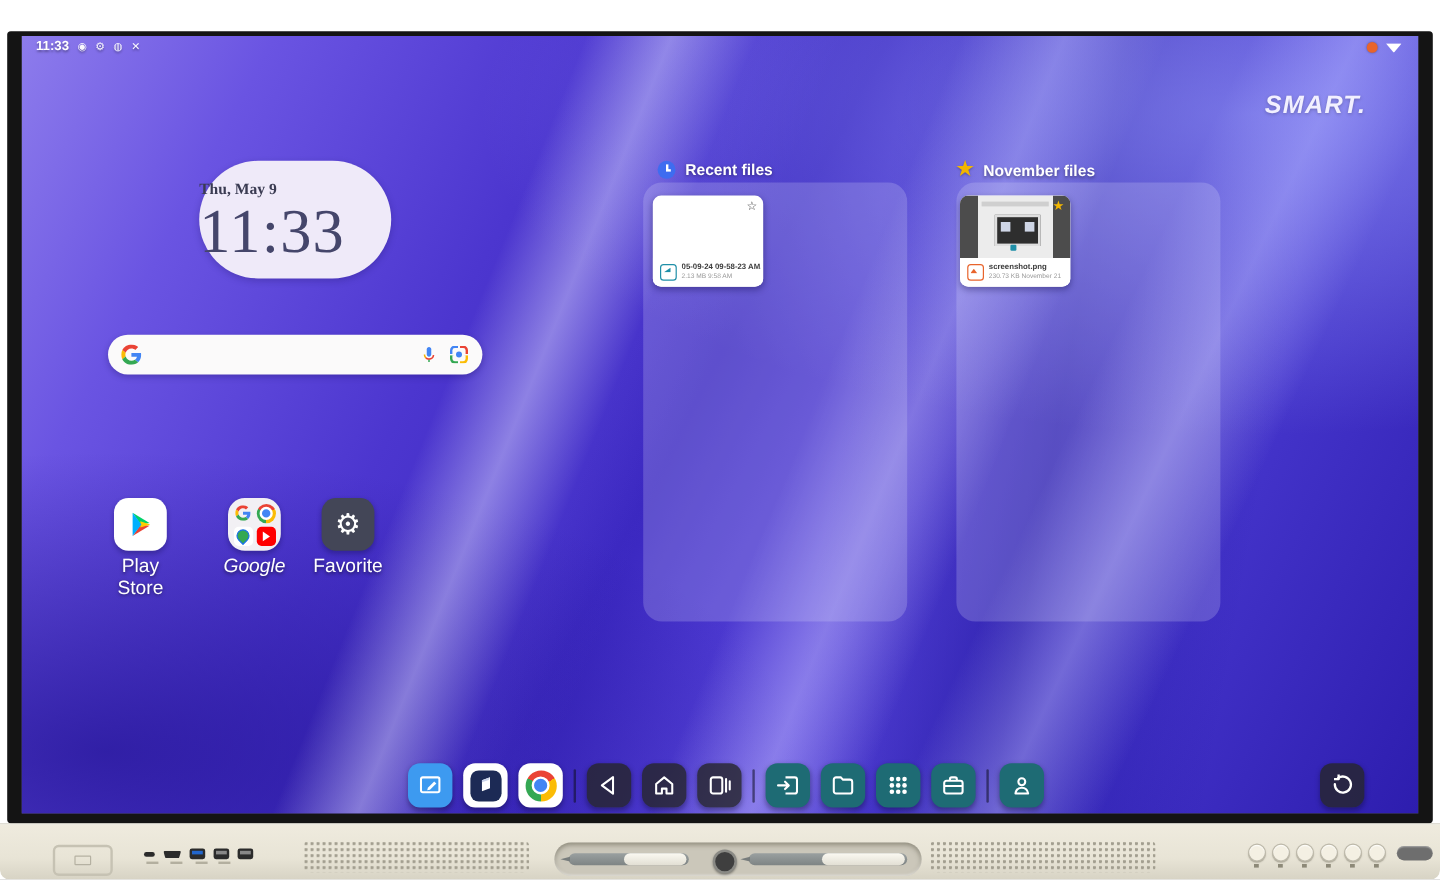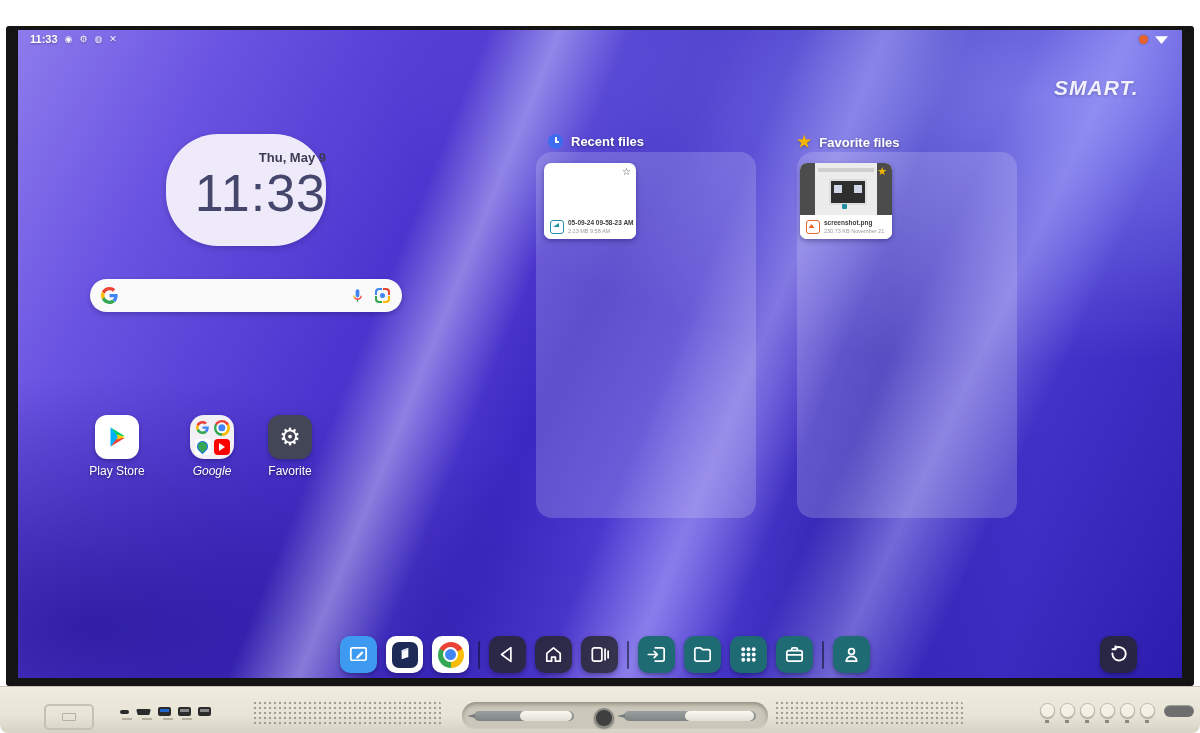--- a/index.html
+++ b/index.html
@@ -36,43 +36,43 @@
   .sb-time{font-size:11px;font-weight:bold;text-shadow:0 1px 2px rgba(0,0,0,.35);}
   .sb-ic{font-size:9px;opacity:.95;text-shadow:0 1px 2px rgba(0,0,0,.35);}
   .sb-right{position:absolute;right:14px;top:4px;display:flex;align-items:center;gap:7px;}
   .rec-dot{width:9px;height:9px;border-radius:50%;background:#e8642c;box-shadow:0 0 2px rgba(0,0,0,.4);}
   .wifi{width:13px;height:10px;background:#fff;clip-path:polygon(0 22%,100% 22%,50% 100%);border-radius:2px;}
 
   .onscreen-logo{position:absolute;left:1036px;top:46px;color:#f2f0ff;font-weight:bold;
     font-size:21px;letter-spacing:1px;font-style:italic;text-shadow:0 1px 3px rgba(0,0,0,.25);}
 
   
-  .clock{position:absolute;left:148px;top:104px;width:160px;height:112px;background:#efeaf9;
-    border-radius:52px;text-align:right;box-shadow:0 2px 6px rgba(20,10,80,.25);}
+  .clock{position:absolute;left:148px;top:104px;width:160px;height:98px;background:#efeaf9;
+    border-radius:52px;text-align:left;box-shadow:0 2px 6px rgba(20,10,80,.25);font-family:Liberation Serif, serif;}
   .clock-date{margin-top:16px;font-size:13px;color:#3a3b52;font-weight:bold;}
   .clock-time{font-size:52px;color:#45466b;letter-spacing:1px;line-height:1.0;margin-top:2px;}
 
   
   .search{position:absolute;left:72px;top:249px;width:312px;height:33px;background:#fbfafa;
     border-radius:17px;display:flex;align-items:center;box-shadow:0 2px 5px rgba(20,10,80,.3);}
   .search .g{margin-left:11px;width:17px;height:17px;}
   .search .spacer{flex:1;}
   .search .mic{width:15px;height:15px;margin-right:10px;}
   .lens{position:relative;width:15px;height:15px;margin-right:12px;}
   .lens i{position:absolute;width:5px;height:5px;border:2px solid;}
   .lens .tl{left:0;top:0;border-right:none;border-bottom:none;border-color:#4285f4;border-radius:4px 0 0 0;}
   .lens .tr{right:0;top:0;border-left:none;border-bottom:none;border-color:#ea4335;border-radius:0 4px 0 0;}
   .lens .br{right:0;bottom:0;border-left:none;border-top:none;border-color:#fbbc05;border-radius:0 0 4px 0;}
   .lens .bl{left:0;bottom:0;border-right:none;border-top:none;border-color:#34a853;border-radius:0 0 0 4px;}
   .lens .dot{position:absolute;left:5px;top:5px;width:5px;height:5px;border-radius:50%;background:#4285f4;border:none;}
 
   
   .app{position:absolute;width:70px;text-align:center;}
   .app-ic{width:44px;height:44px;margin:0 auto;border-radius:12px;display:flex;align-items:center;justify-content:center;box-shadow:0 2px 4px rgba(10,5,60,.3);}
-  .app-label{margin-top:5px;font-size:12px;color:#fff;text-shadow:0 1px 3px rgba(0,0,0,.5);}
+  .app-label{margin-top:5px;font-size:16px;color:#fff;text-shadow:0 1px 3px rgba(0,0,0,.5);}
   .ic-play{background:#fff;}
   .ic-folder{background:#f2f0f4;border-radius:14px;display:grid;grid-template-columns:16px 16px;grid-template-rows:16px 16px;gap:3px;align-content:center;justify-content:center;}
   .mini{width:16px;height:16px;border-radius:4px;display:flex;align-items:center;justify-content:center;}
   .mini-chrome,.chrome-ball{border-radius:50%;background:conic-gradient(from -60deg,#ea4335 0 120deg,#fbbc05 120deg 240deg,#34a853 240deg 360deg);position:relative;}
   .mini-chrome::after,.chrome-ball::after{content:"";position:absolute;left:50%;top:50%;transform:translate(-50%,-50%);width:46%;height:46%;border-radius:50%;background:#4285f4;border:2px solid #fff;}
   .mini-yt{background:#ff0000;}
   .mini-yt i{width:0;height:0;border-left:6px solid #fff;border-top:4px solid transparent;border-bottom:4px solid transparent;}
   .mini-maps{background:#fff;position:relative;}
   .mini-maps i{width:9px;height:9px;background:#34a853;border-radius:50% 50% 50% 0;transform:rotate(-45deg);border:1px solid #1a73e8;}
   .ic-settings{background:#434657;color:#fff;font-size:24px;}
@@ -245,21 +245,21 @@
           <span class="fic fic-wb"></span>
           <span class="fname-wrap">
             <span class="fname">05-09-24 09-58-23 AM...</span>
             <span class="fmeta">2.13 MB 9:58 AM</span>
           </span>
         </div>
       </div>
 
       <div class="sec-head" style="left:779px;top:104px;">
         <span class="head-star">★</span>
-        <span>Favorite files</span>
+        <span>November files</span>
       </div>
       <div class="panel" style="left:779px;top:122px;"></div>
       <div class="fcard" style="left:782px;top:133px;">
         <div class="thumb">
           <span class="bar"></span>
           <span class="win">
               <i class="a"></i>
               <i class="b"></i>
             </span>
           <span class="dot"></span>

